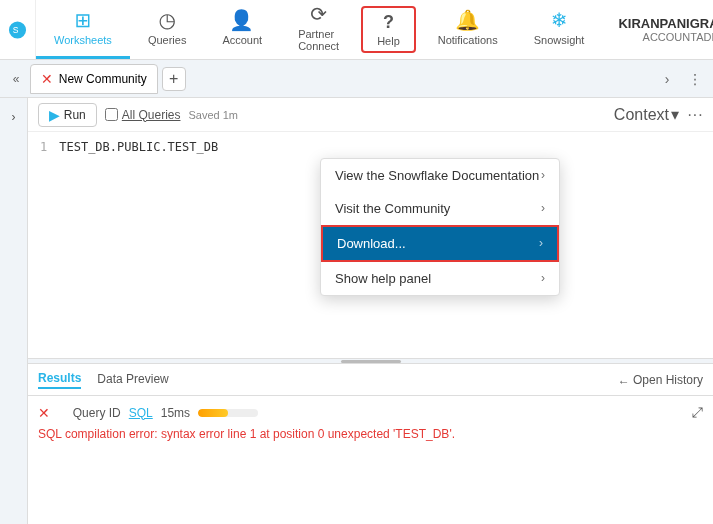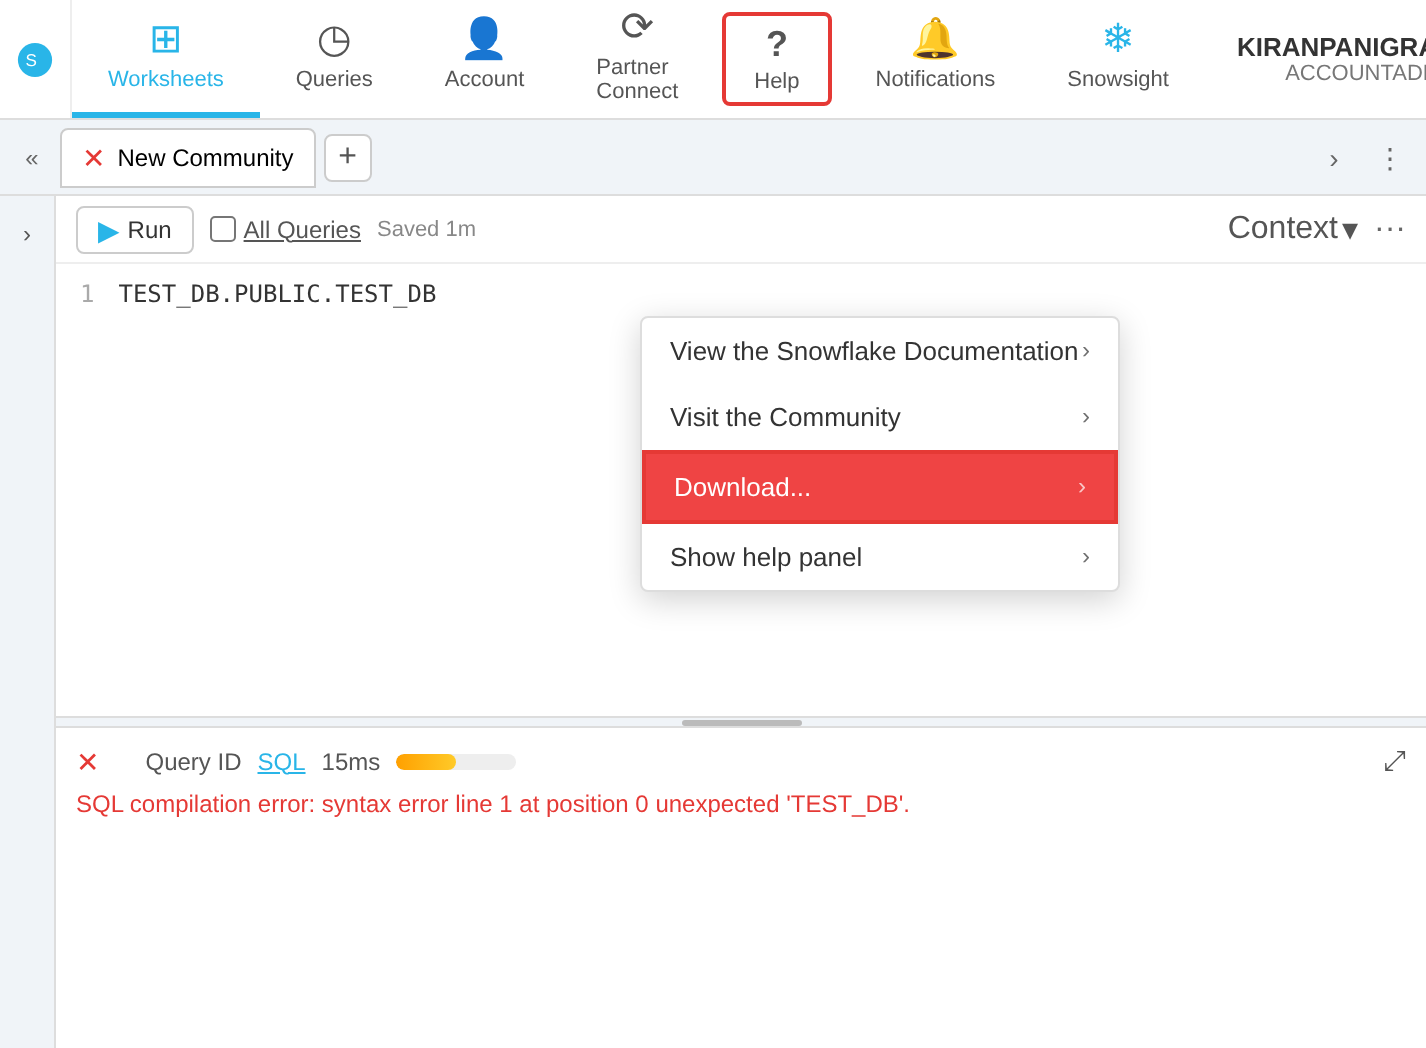--- a/index.html
+++ b/index.html
@@ -141,21 +141,21 @@
     .dropdown-menu {
       position: absolute; top: 60px; left: 320px;
       background: #fff; border: 1px solid #ddd; border-radius: 4px;
       box-shadow: 0 4px 16px rgba(0,0,0,0.18); min-width: 240px;
       pointer-events: auto; z-index: 300;
     }
     .dropdown-item {
       display: flex; align-items: flex-start; justify-content: space-between;
       padding: 9px 14px; font-size: 13px; color: #333; cursor: pointer;
     }
-    .dropdown-item.selected { background: #ef4444; color: #fff; border: 2px solid #e53935; }
+    .dropdown-item.selected { background: #0369a1; color: #fff; border: 2px solid #e53935; }
     .dropdown-item .chevron { font-size: 12px; opacity: 0.7; }
   </style>
 </head>
 <body>
 
 <div class="top-nav">
   <div class="nav-logo">
     <svg viewBox="0 0 40 40" fill="none">
       <circle cx="20" cy="20" r="18" fill="#29b5e8"></circle>
       <text x="10" y="26" font-size="18" fill="white" font-family="Arial">S</text>
@@ -250,20 +250,31 @@
         <span class="line-num">1</span>
         <span>TEST_DB.PUBLIC.TEST_DB</span>
       </div>
     </div>
 
     <div class="resizer">
       <div class="resizer-handle"></div>
     </div>
 
     <div class="results-area">
+      <div class="results-tabs">
+        <div class="results-tab active">
+          <span>Results</span>
+        </div>
+        <div class="results-tab">
+          <span>Data Preview</span>
+        </div>
+        <div class="open-history-btn">
+          <span>← Open History</span>
+        </div>
+      </div>
 
       <div class="results-content">
         <div class="query-row">
           <span class="query-x">✕</span>
           <span class="query-id-label">Query ID</span>
           <span class="query-sql">SQL</span>
           <span class="query-time">15ms</span>
           <div class="progress-bar-container">
             <div class="progress-bar-fill" style="width:50%"></div>
           </div>

